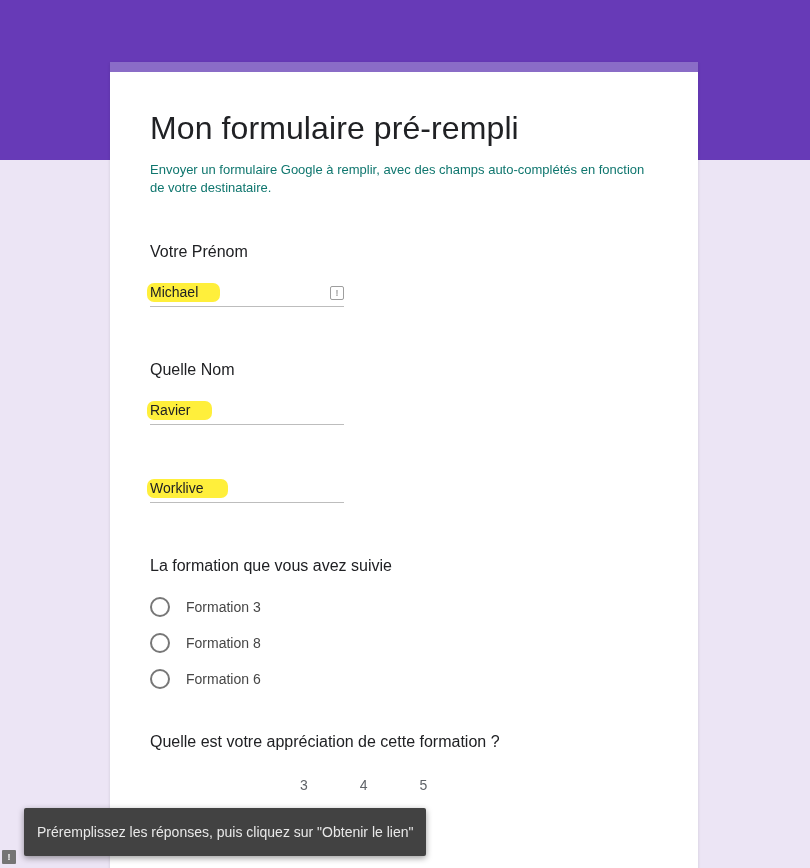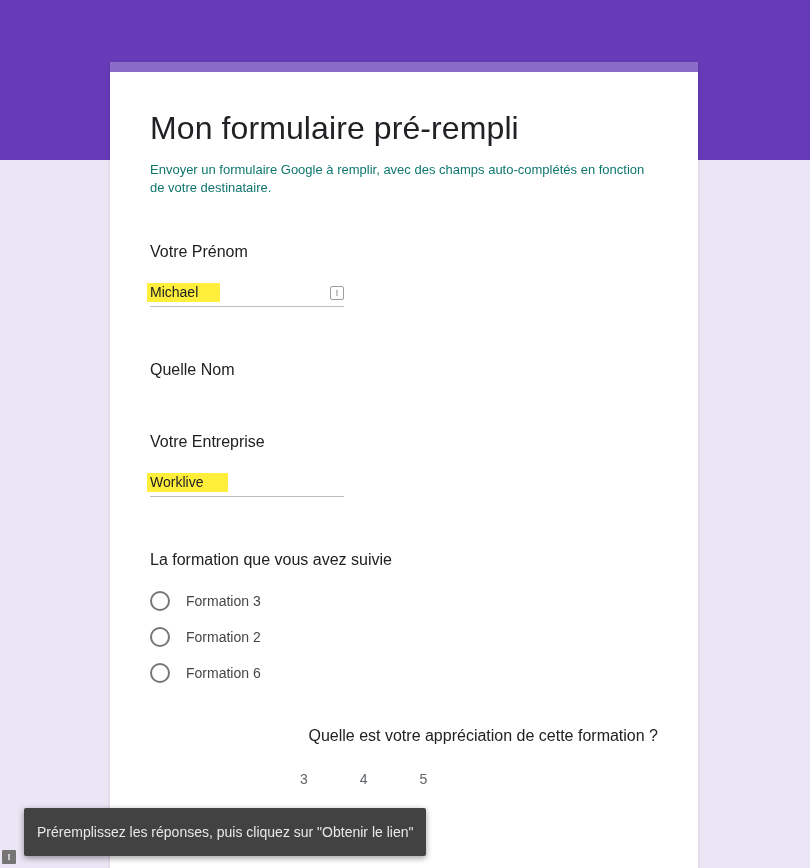--- a/index.html
+++ b/index.html
@@ -33,21 +33,21 @@
     letter-spacing: 0.1px;
   }
   .form-desc {
     font-size: 13px;
     color: #0f766e;
     line-height: 1.4;
     margin-bottom: 46px;
   }
   .q-block { margin-bottom: 54px; }
   .q-block.radio-block { margin-bottom: 44px; }
-  .q-block.scale-block { margin-bottom: 0; text-align: right; }
+  .q-block.scale-block { margin-bottom: 0; }
   .q-label {
     font-size: 16px;
     color: #202124;
     margin-bottom: 22px;
   }
   .text-line {
     position: relative;
     width: 194px;
     border-bottom: 1px solid #bdbdbd;
     padding: 0 0 4px 0;
@@ -59,21 +59,21 @@
     border: none;
     outline: none;
     font-size: 14px;
     width: 100%;
     background: transparent;
     color: #202124;
   }
   .hl {
     background: #ffef3b;
     padding: 0 3px 1px 3px;
-    border-radius: 1px;
+    border-radius: 7px;
     display: inline-block;
     margin-left: -3px;
   }
   .hl input {
     background: transparent;
     border: none;
     outline: none;
     font-size: 14px;
     color: #202124;
     width: auto;
@@ -155,40 +155,44 @@
     <div class="text-line">
       <span class="hl">
         <input type="text" size="6" value="Michael" style="">
       </span>
       <span class="mini-badge">!</span>
     </div>
   </div>
 
   <div class="q-block">
     <div class="q-label">Quelle Nom</div>
+    <div class="text-line">
+      <span class="hl">
+        <input type="text" size="5" value="Ravier" style="">
+      </span>
+    </div>
   </div>
 
   <div class="q-block">
-    <div class="q-label">Votre Entreprise</div>
     <div class="text-line">
       <span class="hl">
         <input type="text" size="7" value="Worklive" style="">
       </span>
     </div>
   </div>
 
   <div class="q-block radio-block">
     <div class="q-label">La formation que vous avez suivie</div>
     <div class="radio-row">
       <span class="radio-circle"></span>
       <span class="radio-label">Formation 3</span>
     </div>
     <div class="radio-row">
       <span class="radio-circle"></span>
-      <span class="radio-label">Formation 2</span>
+      <span class="radio-label">Formation 8</span>
     </div>
     <div class="radio-row">
       <span class="radio-circle"></span>
       <span class="radio-label">Formation 6</span>
     </div>
   </div>
 
   <div class="q-block scale-block">
     <div class="q-label">Quelle est votre appréciation de cette formation ?</div>
     <div class="scale-row">

